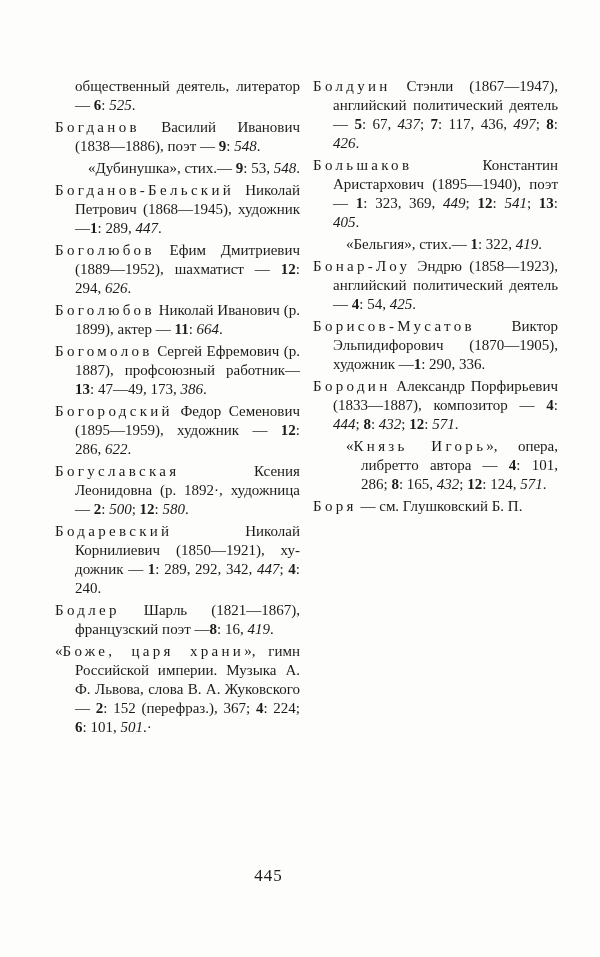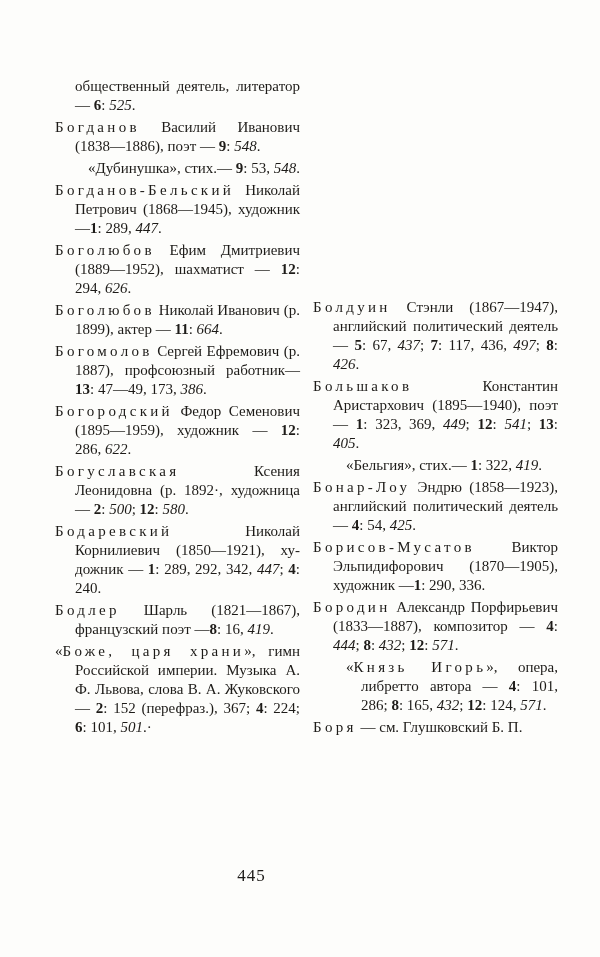--- a/index.html
+++ b/index.html
@@ -8,32 +8,32 @@
     background:#fdfdfb;
     font-family:"Liberation Serif","DejaVu Serif",serif;
   }
   .page{
     position:relative;width:600px;height:957px;
     background:#fdfdfb;color:#1d1b18;
     font-size:15px;line-height:19px;
   }
   .content{
     position:absolute;top:77px;left:55px;
-    display:flex;gap:13px;align-items:flex-end;
+    display:flex;gap:13px;
   }
   .col{width:245px;text-align:justify;}
   .col p{margin:0 0 3px 0;}
   p.entry{padding-left:20px;text-indent:-20px;}
   p.cont{padding-left:20px;text-indent:0;}
   p.sub{padding-left:48px;text-indent:-15px;}
   .sp{letter-spacing:0.22em;font-family:Liberation Serif, serif;}
   .b{font-weight:bold;}
   .i{font-style:italic;}
   .folio{
-    position:absolute;top:866px;left:0;width:503px;
+    position:absolute;top:866px;left:17px;width:503px;
     text-align:center;font-size:17px;letter-spacing:1px;
   }
 </style>
 </head>
 <body>
 
 <div class="page">
   <div class="content">
     <div class="col" id="col-left">
         <p class="cont"><span>общественный деятель, лите­ратор — </span><span class="b">6</span><span>: </span><span class="i">525</span><span>.</span></p>

